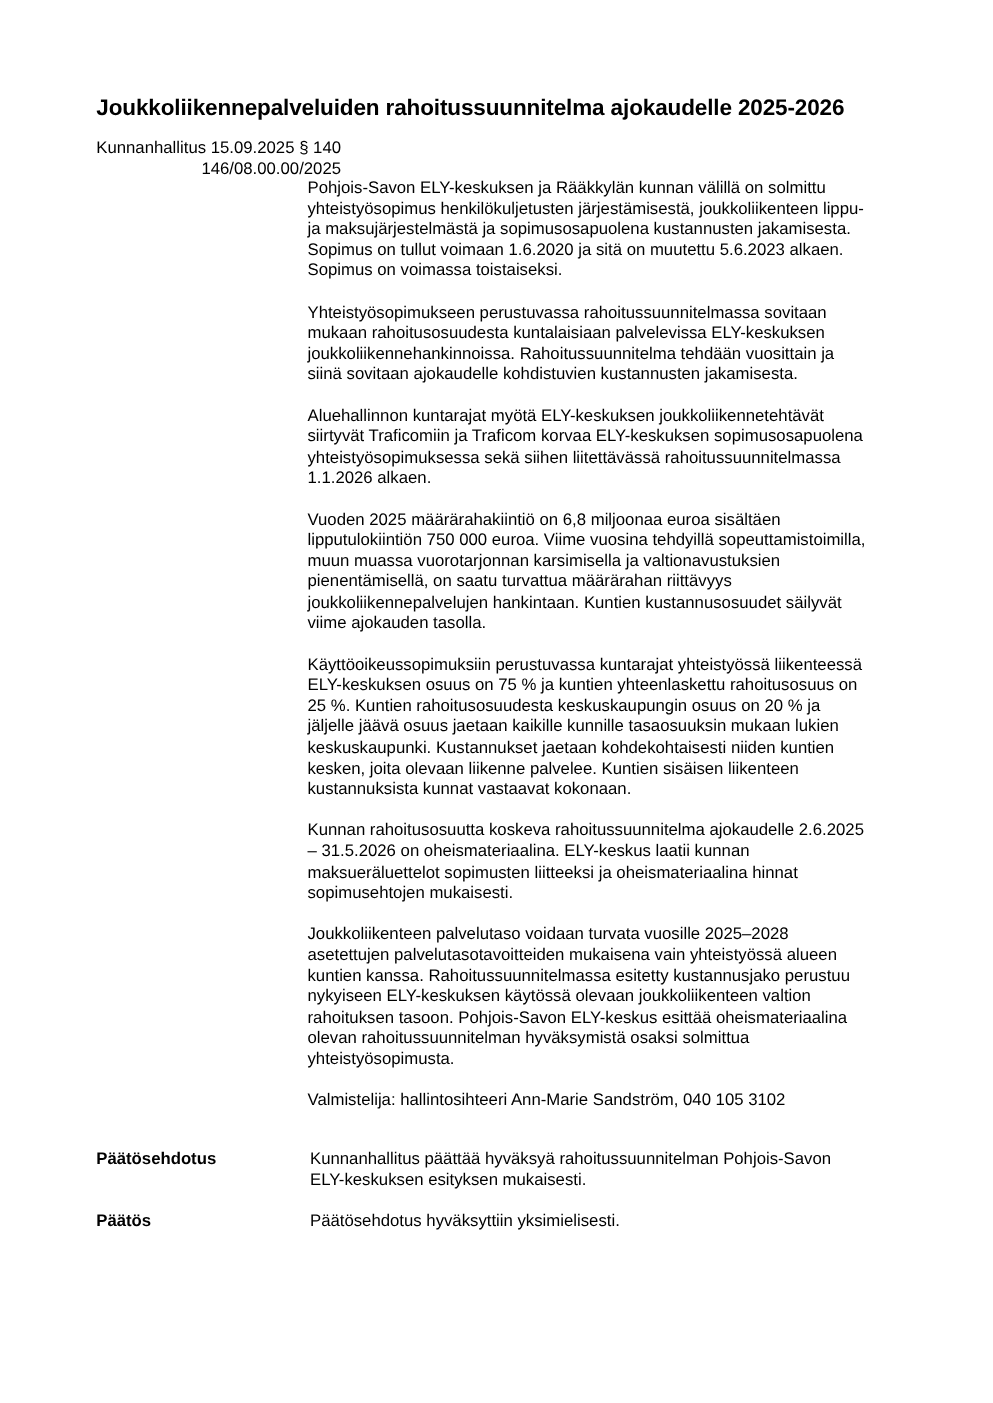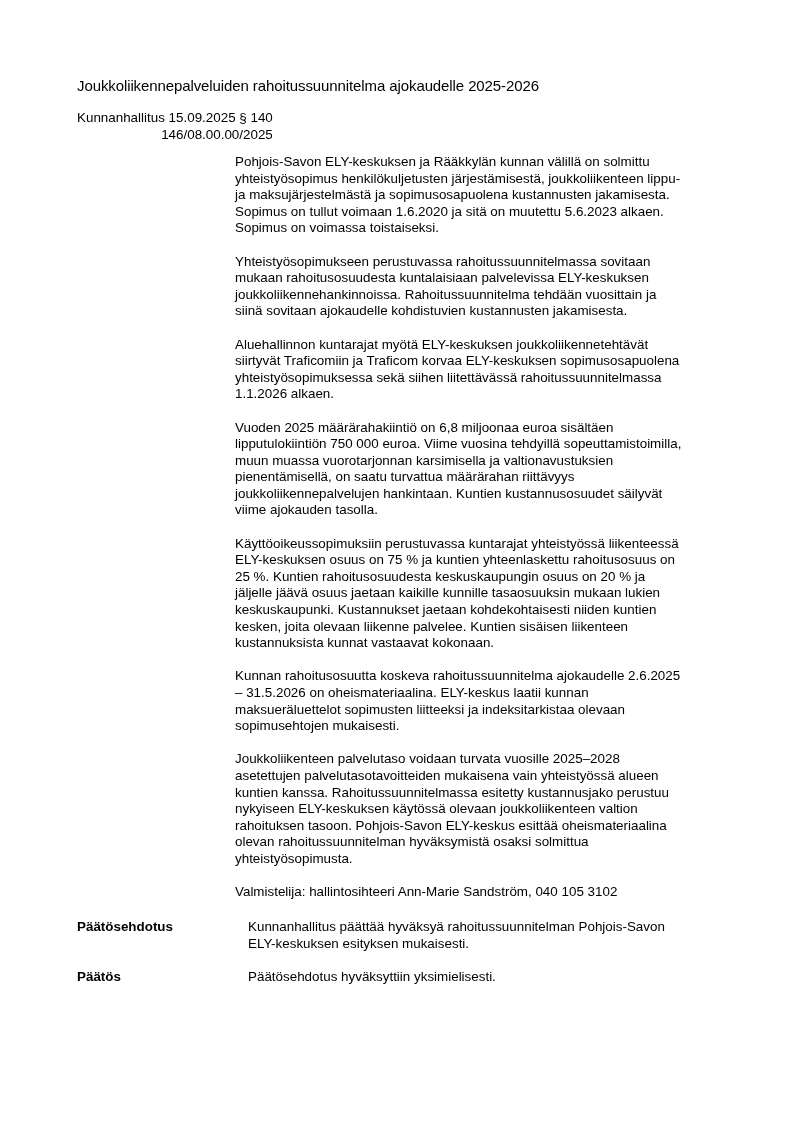--- a/index.html
+++ b/index.html
@@ -20,38 +20,37 @@
     .page {
       position: absolute;
       left: 0; top: 0;
       width: 794px;
       height: 1122px;
     }
     .title {
       position: absolute;
       left: 77px;
       top: 78px;
-      font-weight: normal;
-      font-size: 15px;
+      font-weight: bold;
+      font-size: 18px;
       letter-spacing: -0.1px;
       white-space: nowrap;
     }
     .meta {
       position: absolute;
       left: 77px;
       top: 110px;
       white-space: nowrap;
     }
     .meta div { height: 16.6px; text-align: right; }
     .body-col {
       position: absolute;
-      left: 235px;
+      left: 246px;
       top: 142px;
       width: 500px;
-      margin-top: 12px;
     }
     .para {
       margin: 0 0 16.6px 0;
     }
     .para .line {
       display: block;
       white-space: nowrap;
       height: 16.6px;
     }
     .decision {
@@ -125,21 +124,21 @@
         <span class="line">ELY-keskuksen osuus on 75 % ja kuntien yhteenlaskettu rahoitusosuus on</span>
         <span class="line">25 %. Kuntien rahoitusosuudesta keskuskaupungin osuus on 20 % ja</span>
         <span class="line">jäljelle jäävä osuus jaetaan kaikille kunnille tasaosuuksin mukaan lukien</span>
         <span class="line">keskuskaupunki. Kustannukset jaetaan kohdekohtaisesti niiden kuntien</span>
         <span class="line">kesken, joita olevaan liikenne palvelee. Kuntien sisäisen liikenteen</span>
         <span class="line">kustannuksista kunnat vastaavat kokonaan.</span>
       </p>
       <p class="para">
         <span class="line">Kunnan rahoitusosuutta koskeva rahoitussuunnitelma ajokaudelle 2.6.2025</span>
         <span class="line">– 31.5.2026 on oheismateriaalina. ELY-keskus laatii kunnan</span>
-        <span class="line">maksueräluettelot sopimusten liitteeksi ja indeksitarkistaa olevaan</span>
+        <span class="line">maksueräluettelot sopimusten liitteeksi ja oheismateriaalina hinnat</span>
         <span class="line">sopimusehtojen mukaisesti.</span>
       </p>
       <p class="para">
         <span class="line">Joukkoliikenteen palvelutaso voidaan turvata vuosille 2025–2028</span>
         <span class="line">asetettujen palvelutasotavoitteiden mukaisena vain yhteistyössä alueen</span>
         <span class="line">kuntien kanssa. Rahoitussuunnitelmassa esitetty kustannusjako perustuu</span>
         <span class="line">nykyiseen ELY-keskuksen käytössä olevaan joukkoliikenteen valtion</span>
         <span class="line">rahoituksen tasoon. Pohjois-Savon ELY-keskus esittää oheismateriaalina</span>
         <span class="line">olevan rahoitussuunnitelman hyväksymistä osaksi solmittua</span>
         <span class="line">yhteistyösopimusta.</span>

